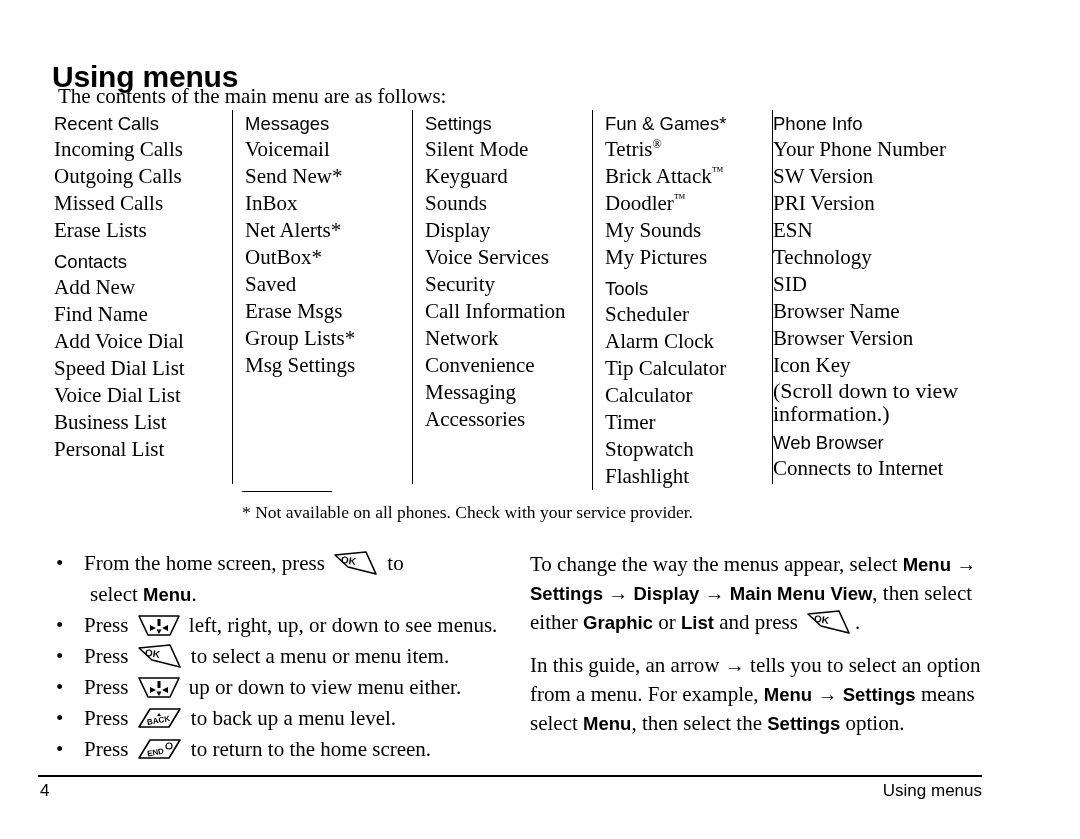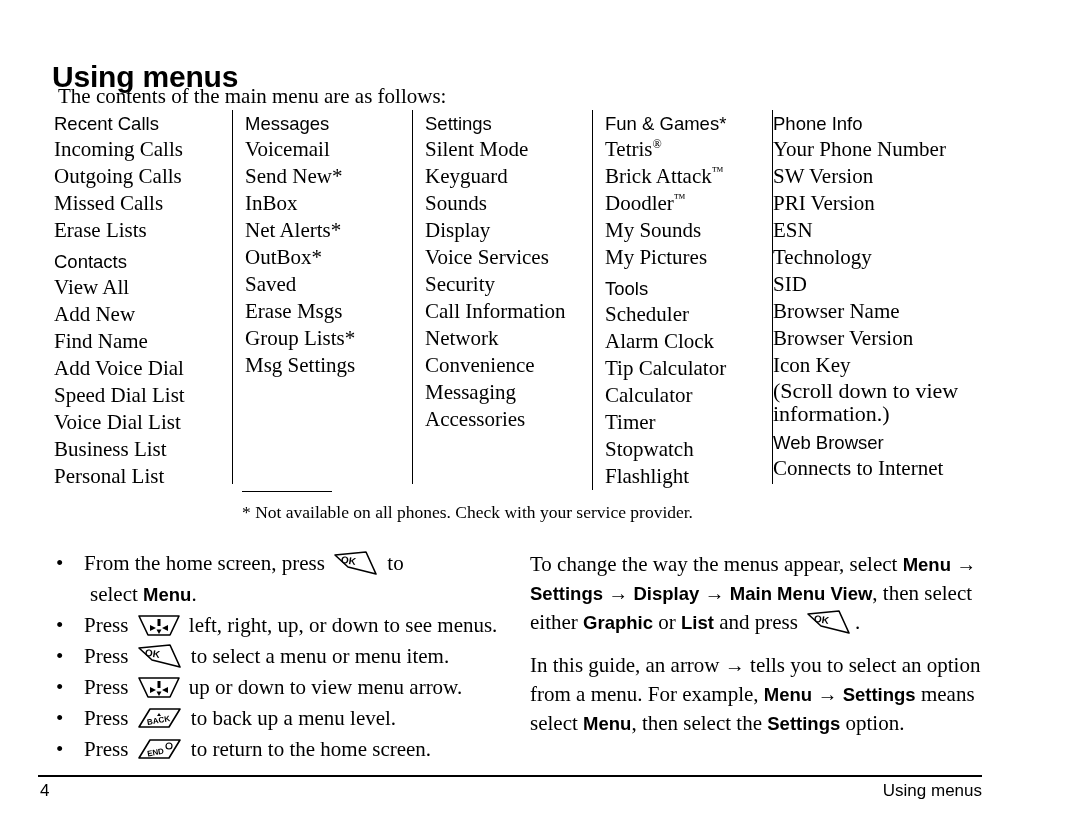--- a/index.html
+++ b/index.html
@@ -195,21 +195,20 @@
     <div class="menu-columns">
 
       <div class="menu-col c0">
         <div class="colpad">
           <div class="m-head">Recent Calls</div>
           <div class="m-item">Incoming Calls</div>
           <div class="m-item">Outgoing Calls</div>
           <div class="m-item">Missed Calls</div>
           <div class="m-item">Erase Lists</div>
           <div class="m-head sub">Contacts</div>
-          <div class="m-item">View All</div>
           <div class="m-item">Add New</div>
           <div class="m-item">Find Name</div>
           <div class="m-item">Add Voice Dial</div>
           <div class="m-item">Speed Dial List</div>
           <div class="m-item">Voice Dial List</div>
           <div class="m-item">Business List</div>
           <div class="m-item">Personal List</div>
         </div>
       </div>
 
@@ -339,21 +338,21 @@
       <span>Press</span>
       <span class="keyicon">
         <svg width="44" height="26" viewBox="0 0 44 26">
           <path d="M2,4 L42,4 L33,23 L11,23 Z" fill="#fff" stroke="#000" stroke-width="1.6" stroke-linejoin="round"></path>
           <rect x="20.5" y="7" width="3" height="7" fill="#000"></rect>
           <path d="M13,13 L19,16 L13,19 Z" fill="#000"></path>
           <path d="M31,13 L25,16 L31,19 Z" fill="#000"></path>
           <path d="M19.5,17.5 L24.5,17.5 L22,22 Z" fill="#000"></path>
         </svg>
       </span>
-      <span>up or down to view menu arrow.</span>
+      <span>up or down to view menu either.</span>
     </div>
 
     <div class="step">
       <span class="bullet">•</span>
       <span>Press</span>
       <span class="keyicon">
         <svg width="46" height="26" viewBox="0 0 46 26">
           <path d="M13,4 L43,4 L32,22 L2,22 Z" fill="#fff" stroke="#000" stroke-width="1.6" stroke-linejoin="round"></path>
           <text x="22" y="18" font-family="Liberation Sans, sans-serif" font-size="8" font-weight="bold" text-anchor="middle" transform="rotate(-10 22 18)">BACK</text>
           <path d="M22,8 L24,11 L20,11 Z" fill="#000"></path>

